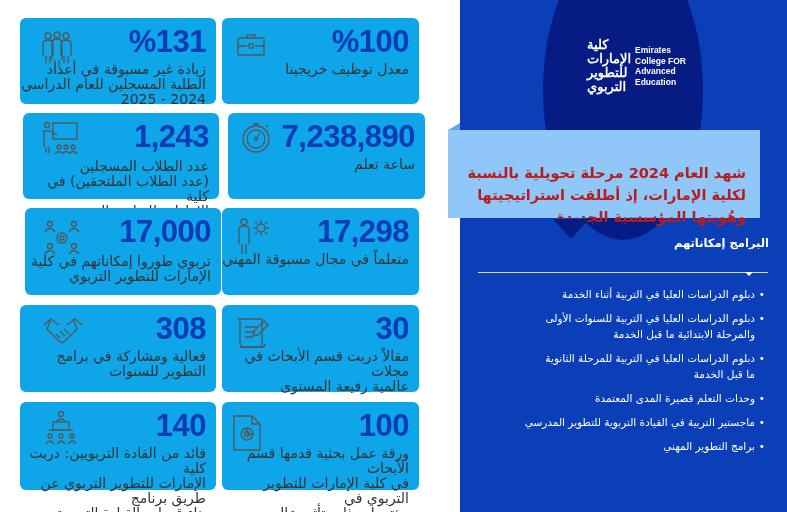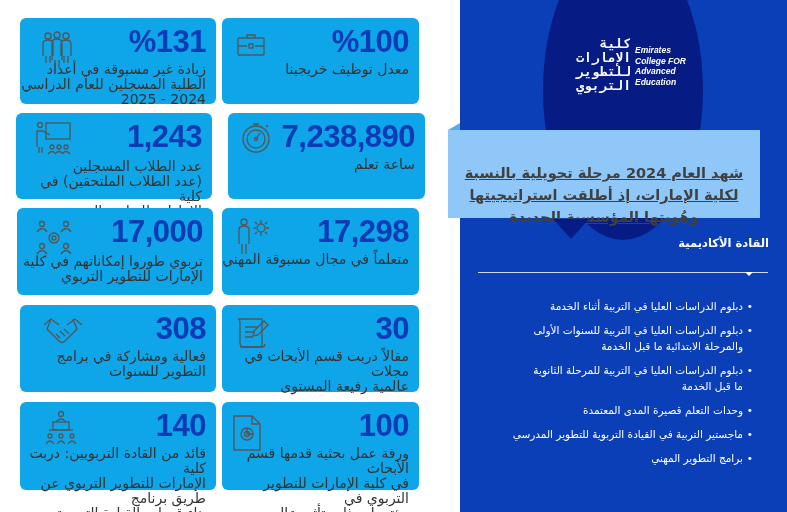--- a/index.html
+++ b/index.html
@@ -33,34 +33,34 @@
   }
   .ellipse {
     position:absolute; left:83px; top:-60px; width:160px; height:300px;
     border-radius:50%; background:#061c84;
   }
   .logo {
     position:absolute; left:587px; top:32px; width:100px; height:68px;
     display:flex; align-items:center; gap:4px; color:#fff;
   }
   .logo .ar {
-    font-family:Liberation Mono, monospace; font-weight:bold;
-    font-size:13px; line-height:14px; text-align:right; direction:rtl;
+    font-family:Liberation Serif, serif; font-weight:bold;
+    font-size:13px; line-height:14px; text-align:left; direction:rtl;
     width:44px;
   }
   .logo .en {
     font-family:"Liberation Sans", sans-serif; font-weight:bold;
-    font-size:8.5px; line-height:10.5px; white-space:pre-line;font-style:italic;
+    font-size:8.5px; line-height:10.5px; white-space:pre-line;
   }
   .banner {
     position:absolute; left:448px; top:130px; width:312px; height:88px;
-    background:#8ec7f8; direction:rtl; text-align:center;
+    background:#8ec7f8; direction:rtl; 
     font-family:"DejaVu Sans", sans-serif; font-weight:bold;
-    font-size:14.5px; line-height:22px; color:#404040;
-    box-sizing:border-box; padding:10px 14px 0 14px; white-space:pre-line;text-decoration:underline;
+    font-size:14.5px; line-height:22px; color:#b91c1c;
+    box-sizing:border-box; padding:10px 14px 0 14px; white-space:pre-line;
   }
   .fold {
     position:absolute; left:448px; top:123px; width:0; height:0;
     border-left:12px solid transparent; border-bottom:7px solid #5aa8ee;
   }
   .down-tri {
     position:absolute; left:553px; top:219px; width:0; height:0;
     border-left:18px solid transparent; border-right:18px solid transparent;
     border-top:20px solid #061c84;
   }
@@ -72,21 +72,21 @@
   .prog-line {
     position:absolute; left:478px; top:272px; width:290px; height:1px; background:#cfd8ff;
   }
   .prog-tick {
     position:absolute; left:745px; top:272px; width:0; height:0;
     border-left:4px solid transparent; border-right:4px solid transparent;
     border-top:4px solid #ffffff;
   }
   .prog-list {
     position:absolute; right:22px; top:286px; width:300px;
-    list-style:none; margin:12px; padding:0; direction:rtl; text-align:right;
+    list-style:none; margin:0; padding:0; direction:rtl; text-align:right;
   }
   .prog-list li {
     color:#ffffff; font-size:10.5px; line-height:16px; margin-bottom:8px;
     padding-right:10px; position:relative; white-space:pre-line;
     font-family:"DejaVu Sans", sans-serif;
   }
   .prog-list li::before {
     content:"•"; position:absolute; right:0; top:0; color:#fff;
   }
 </style>
@@ -115,21 +115,21 @@
     <span class="desc">معدل توظيف خريجينا</span>
     <span class="ico" style="left:14px;top:12px;width:30px;height:30px;">
       <svg viewBox="0 0 30 30" fill="none" stroke="#555" stroke-width="1.3">
         <rect x="2" y="8" width="26" height="17" rx="1"></rect>
         <path d="M11 8V5h8v3M2 16h9M19 16h9"></path>
         <rect x="13" y="14" width="4" height="4"></rect>
       </svg>
     </span>
   </div>
 
-  <div class="card" style="left:16px;top:113px;width:196px;height:86px;">
+  <div class="card" style="left:23px;top:113px;width:196px;height:86px;">
     <span class="num">1,243</span>
     <span class="desc" style="top:46px;">عدد الطلاب المسجلين
 (عدد الطلاب الملتحقين) في كلية
 الإمارات للتطوير التربوي</span>
     <span class="ico" style="top:6px;">
       <svg viewBox="0 0 42 42" fill="none" stroke="#555" stroke-width="1.3">
         <rect x="14" y="4" width="24" height="16"></rect>
         <circle cx="8" cy="6" r="2.5"></circle>
         <path d="M5 28V12h6l7 4M7 28v6M10 28v6"></path>
         <circle cx="20" cy="28" r="2"></circle>
@@ -145,21 +145,21 @@
     <span class="ico" style="left:10px;top:6px;width:36px;height:36px;">
       <svg viewBox="0 0 36 36" fill="none" stroke="#555" stroke-width="1.3">
         <circle cx="18" cy="20" r="13"></circle>
           <circle cx="18" cy="20" r="9"></circle>
         <path d="M15 5h6M18 5v2M28 8l2-2M18 20l4-6"></path>
         <circle cx="18" cy="20" r="1.5"></circle>
       </svg>
     </span>
   </div>
 
-  <div class="card" style="left:17px;top:208px;width:196px;height:87px;">
+  <div class="card" style="left:25px;top:208px;width:196px;height:87px;">
     <span class="num">17,000</span>
     <span class="desc" style="top:46px;">تربوي طوروا إمكاناتهم في كلية
 الإمارات للتطوير التربوي</span>
     <span class="ico" style="top:10px;">
       <svg viewBox="0 0 42 42" fill="none" stroke="#555" stroke-width="1.3">
         <circle cx="21" cy="20" r="5"></circle>
           <circle cx="21" cy="20" r="2"></circle>
         <circle cx="9" cy="6" r="2.5"></circle>
           <path d="M4 14q5-7 10 0"></path>
         <circle cx="33" cy="6" r="2.5"></circle>
@@ -258,21 +258,21 @@
 </div>
 
 <div class="fold"></div>
 <div class="banner">
   <span>شهد العام 2024 مرحلة تحويلية بالنسبة
 لكلية الإمارات، إذ أطلقت استراتيجيتها
 وهُويتها المؤسسية الجديدة</span>
 </div>
 <div class="down-tri"></div>
 
-<div class="prog-title">القادة الأكاديمية</div>
+<div class="prog-title">البرامج إمكاناتهم</div>
 <div class="prog-line"></div>
 <div class="prog-tick"></div>
 
 <ul class="prog-list">
   <li>دبلوم الدراسات العليا في التربية أثناء الخدمة</li>
   <li>دبلوم الدراسات العليا في التربية للسنوات الأولى
 والمرحلة الابتدائية ما قبل الخدمة</li>
   <li>دبلوم الدراسات العليا في التربية للمرحلة الثانوية
 ما قبل الخدمة</li>
   <li>وحدات التعلم قصيرة المدى المعتمدة</li>

